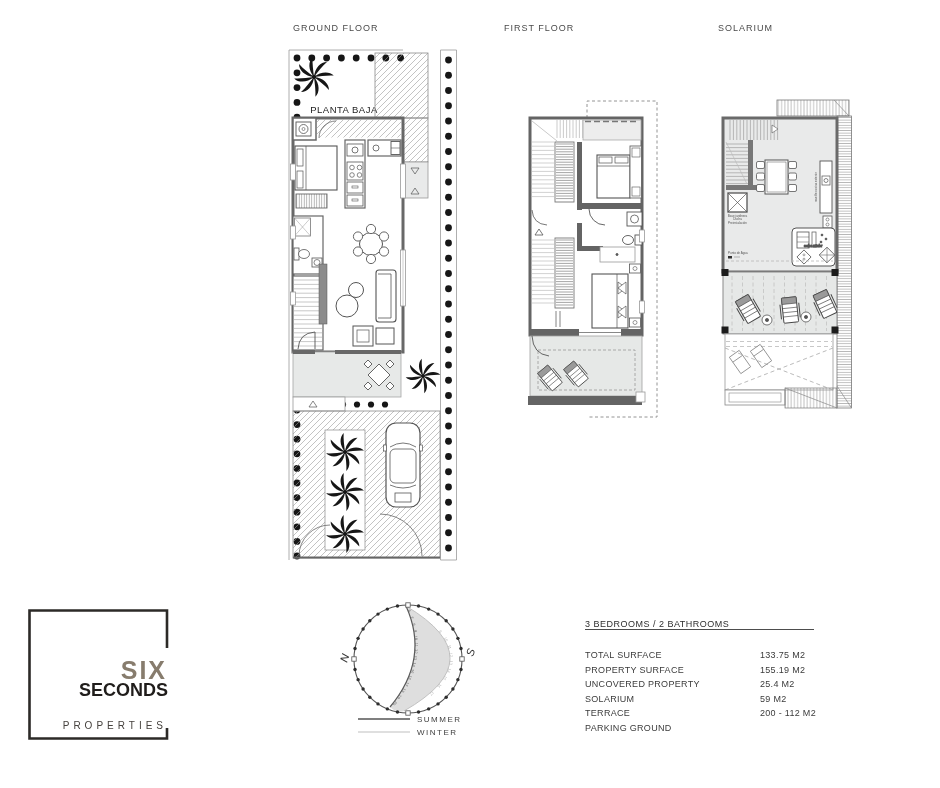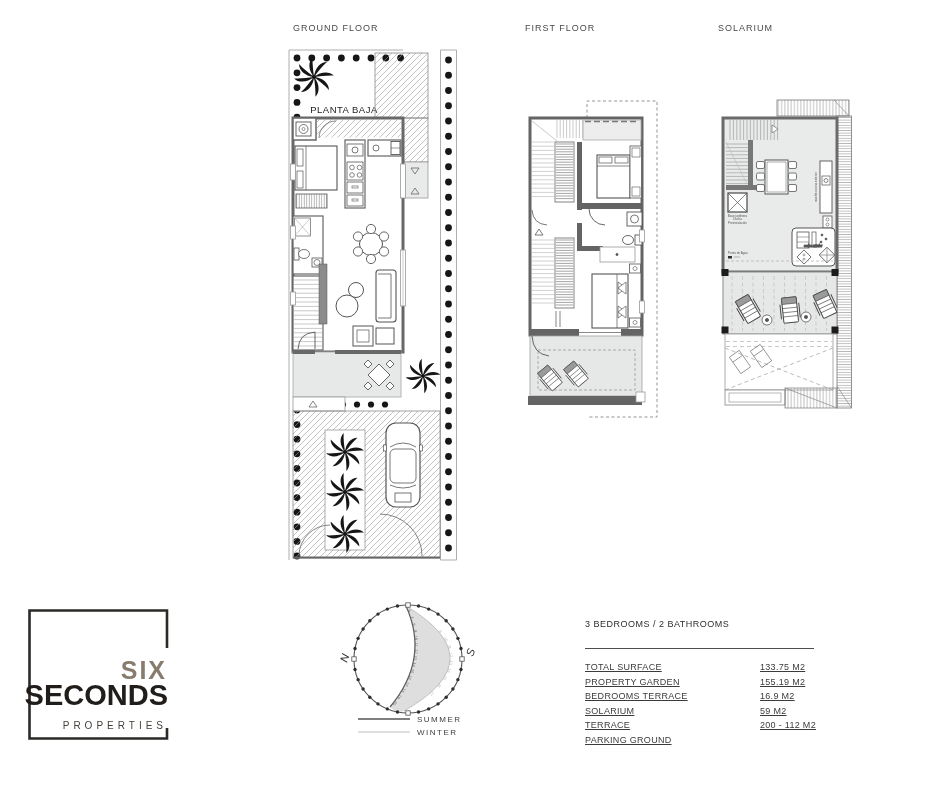--- a/index.html
+++ b/index.html
@@ -5,27 +5,27 @@
   html,body{margin:0;padding:0;background:#fff;}
   .sheet{position:relative;width:900px;height:788px;background:#ffffff;overflow:hidden;
          font-family:"Liberation Sans",sans-serif;}
   .ptitle{position:absolute;font-size:9px;letter-spacing:1px;color:#4a4a4a;white-space:nowrap;}
   svg{position:absolute;overflow:visible;}
   text{font-family:"Liberation Sans",sans-serif;}
   
   .logo{position:absolute;left:28px;top:609px;width:140px;height:131px;}
   .logo .ltxt{position:absolute;line-height:1;white-space:nowrap;}
   .l1{right:1px;top:49px;font-size:25px;font-weight:700;letter-spacing:2px;color:#877c6d;}
-  .l2{right:0px;top:72px;font-size:29px;font-weight:700;letter-spacing:0px;color:#201d1b;}
+  .l2{right:0px;top:72px;font-size:18px;font-weight:700;letter-spacing:0px;color:#201d1b;}
   .l3{right:1px;top:112px;font-size:10px;font-weight:400;letter-spacing:4px;color:#45413d;}
   
   .specs{position:absolute;left:585px;top:619px;width:250px;color:#3b3b3b;}
-  .specs .hd{font-size:9px;letter-spacing:.5px;color:#2e2e2e;padding-bottom:19px;
+  .specs .hd{font-size:9px;letter-spacing:.5px;color:#2e2e2e;padding-bottom:0;
              border-bottom:1.6px solid #4d4d4d;width:229px;}
-  .specs .rows{margin-top:11px;text-decoration:underline;}
+  .specs .rows{margin-top:18px;}
   .specs .row{display:grid;grid-template-columns:175px auto;height:14.5px;
               font-size:9px;letter-spacing:.3px;align-items:center;}
 </style>
 </head>
 <body>
 
 <div class="sheet">
 
   <svg width="0" height="0">
     <defs>
@@ -60,21 +60,21 @@
         <line x1="-7" y1="-2" x2="7" y2="-2" stroke="#444" stroke-width="0.6"></line>
         <line x1="-7" y1="2" x2="7" y2="2" stroke="#444" stroke-width="0.6"></line>
         <line x1="-7" y1="6" x2="7" y2="6" stroke="#444" stroke-width="0.6"></line>
         <line x1="-9" y1="-6" x2="-9" y2="8" stroke="#444" stroke-width="0.9"></line>
         <line x1="9" y1="-6" x2="9" y2="8" stroke="#444" stroke-width="0.9"></line>
       </g>
     </defs>
   </svg>
 
   <div class="ptitle" style="left:293px;top:23px">GROUND FLOOR</div>
-  <div class="ptitle" style="left:525px;top:23px">FIRST FLOOR</div>
+  <div class="ptitle" style="left:504px;top:23px">FIRST FLOOR</div>
   <div class="ptitle" style="left:718px;top:23px">SOLARIUM</div>
 
   <svg style="left:283px;top:48px" width="176" height="514" viewBox="0 0 176 514">
     <g stroke="#9a9a9a" stroke-width="0.8">
       <line x1="6" y1="2" x2="6" y2="512"></line>
       <line x1="6" y1="2" x2="120" y2="2"></line>
       <line x1="157.5" y1="2" x2="157.5" y2="512"></line>
       <line x1="173.5" y1="2" x2="173.5" y2="512"></line>
       <line x1="157.5" y1="2" x2="173.5" y2="2"></line>
       <line x1="157.5" y1="512" x2="173.5" y2="512"></line>
@@ -697,26 +697,26 @@
   </svg>
 
   <div class="specs">
     <div class="hd">3 BEDROOMS / 2 BATHROOMS</div>
     <div class="rows">
       <div class="row">
         <span>TOTAL SURFACE</span>
           <span>133.75 M2</span>
         </div>
       <div class="row">
-        <span>PROPERTY GARDEN</span>
+        <span>PROPERTY SURFACE</span>
           <span>155.19 M2</span>
         </div>
       <div class="row">
-        <span>BEDROOMS TERRACE</span>
-          <span>16.9 M2</span>
+        <span>UNCOVERED PROPERTY</span>
+          <span>25.4 M2</span>
         </div>
       <div class="row">
         <span>SOLARIUM</span>
           <span>59 M2</span>
         </div>
       <div class="row">
         <span>TERRACE</span>
           <span>200 - 112 M2</span>
         </div>
       <div class="row">

